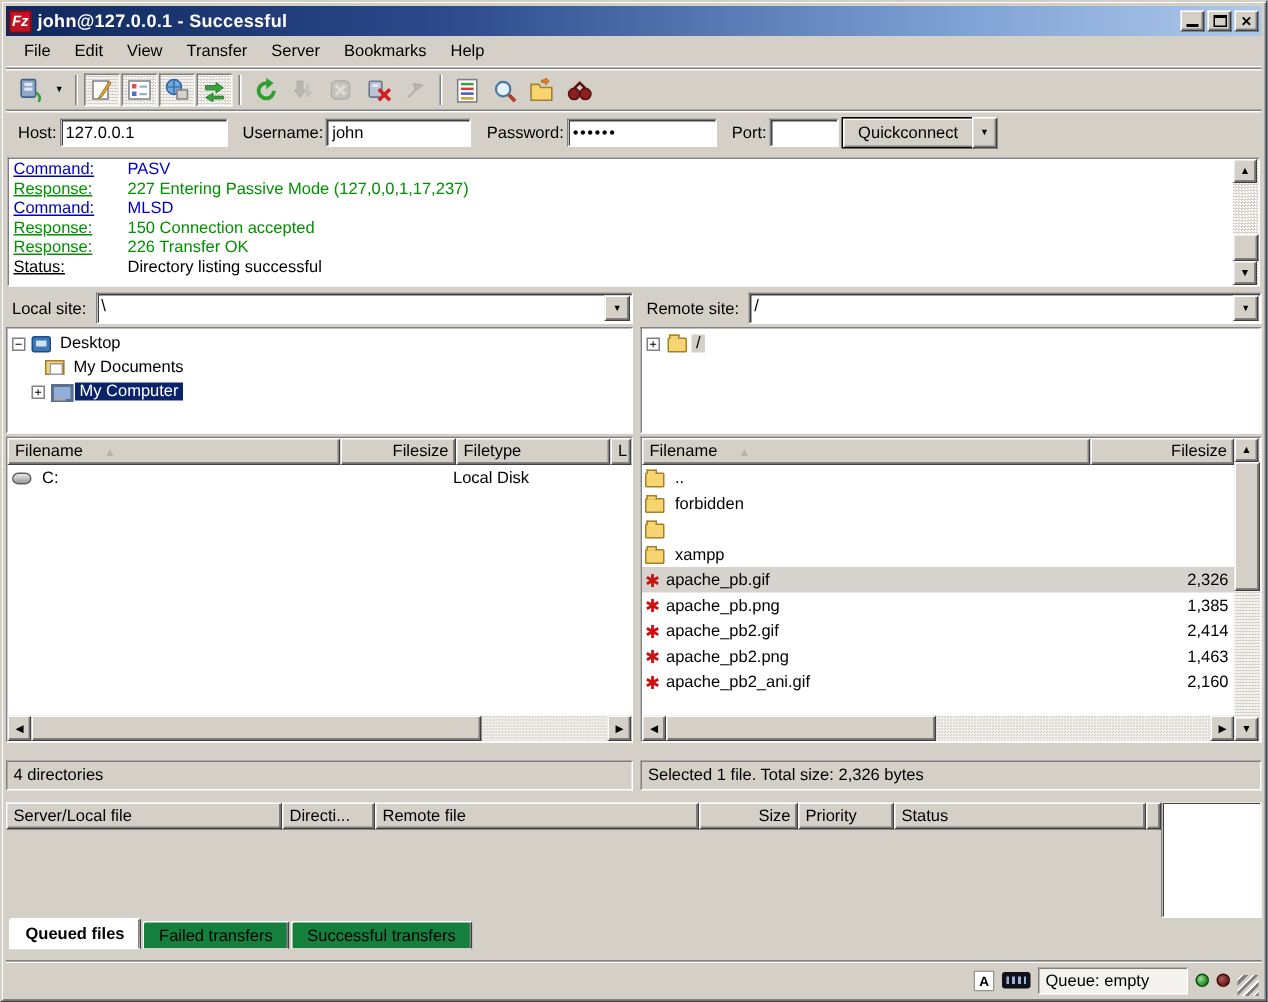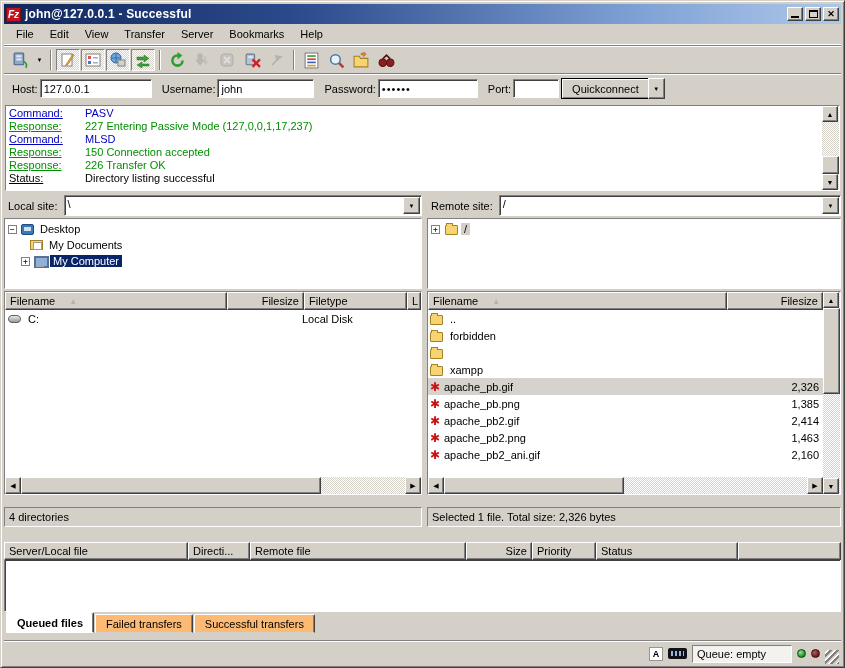--- a/index.html
+++ b/index.html
@@ -109,26 +109,26 @@
   .icon-mydocs{ width:13px; height:10px; background:#F6D472; border:1px solid #A58024; position:relative; margin-right:3px;}
   .icon-mydocs::before{ content:""; position:absolute; left:2px; top:1px; width:7px; height:6px; background:#fff; border:1px solid #9A9A9A;}
   .icon-computer{ width:13px; height:11px; position:relative; margin-right:3px;}
   .icon-computer::before{ content:""; position:absolute; left:0; top:0; width:11px; height:8px; background:#8FB0D8; border:2px solid #5A7090;}
   .icon-computer::after{ content:""; position:absolute; left:2px; bottom:0; width:8px; height:2px; background:#A8A8B0;}
 
   
   .pane-status{ height:20px; margin-top:12px; display:flex; align-items:center; padding:0 4px; border:1px solid; border-color:#808080 #fff #fff #808080; flex:0 0 auto;}
 
   
-  .queue-section{ flex:1; display:flex; flex-direction:column; margin-top:15px; min-height:0;}
+  .queue-section{ flex:1; display:flex; flex-direction:row; margin-top:8px; min-height:0;}
   .qbody{ flex:1; background:#fff; border:1px solid; border-color:#808080 #fff #fff #808080; box-shadow: inset 1px 1px 0 #404040; border-top:none;}
 
   
   .tabsrow{ height:21px; display:flex; align-items:flex-end; padding-left:2px; gap:1px; flex:0 0 auto; margin-bottom:7px;}
-  .tab{ height:19px; display:flex; align-items:center; padding:0 10px; background:#fdba74;
+  .tab{ height:19px; display:flex; align-items:center; padding:0 10px; background:#15803d;
     border:1px solid; border-color:#fff #404040 #D4D0C8 #fff; box-shadow: inset -1px 0 0 #808080; border-radius:2px 2px 0 0;}
   .tab.active{ background:#fff; font-weight:bold; height:21px; border-bottom-color:#fff;}
 
   
   .statusbar{ height:24px; border-top:1px solid #808080; box-shadow:0 1px 0 #fff inset; display:flex; align-items:center; justify-content:flex-end; gap:5px; padding:2px 2px 0 4px; flex:0 0 auto;}
   .st-ascii{ width:14px; height:14px; background:#fff; border:1px solid #9a968e; display:flex; align-items:center; justify-content:center; font-size:9px; font-weight:bold;}
   .st-badge{ width:19px; height:11px; background:#101018; border-radius:2px; position:relative;}
   .st-badge::before{ content:""; position:absolute; left:3px; top:3px; width:13px; height:5px;
     background:repeating-linear-gradient(90deg,#9AB4D8 0 2px,transparent 2px 4px);}
   .queue-box{ width:100px; height:18px; border:1px solid; border-color:#808080 #fff #fff #808080; background:#F4F2EE; display:flex; align-items:center; padding:0 4px;}
@@ -472,21 +472,21 @@
         </div>
       <div class="hcell raised" style="width:216px">
           <span>Remote file</span>
         </div>
       <div class="hcell raised right" style="width:66px">
           <span>Size</span>
         </div>
       <div class="hcell raised" style="width:64px">
           <span>Priority</span>
         </div>
-      <div class="hcell raised" style="width:142px">
+      <div class="hcell raised" style="width:168px">
           <span>Status</span>
         </div>
       <div class="hcell raised" style="flex:1"></div>
     </div>
     <div class="qbody"></div>
   </div>
 
   <div class="tabsrow">
     <div class="tab active">Queued files</div>
     <div class="tab">Failed transfers</div>

